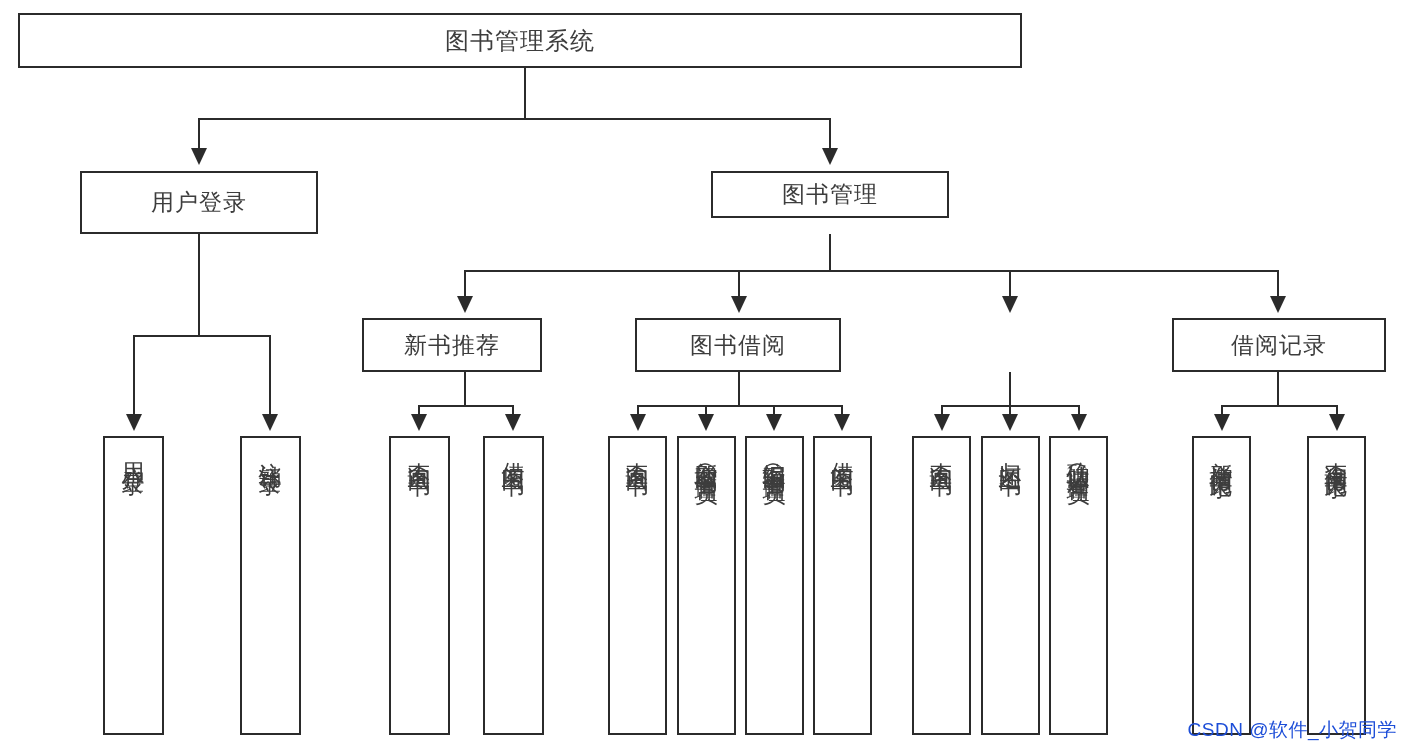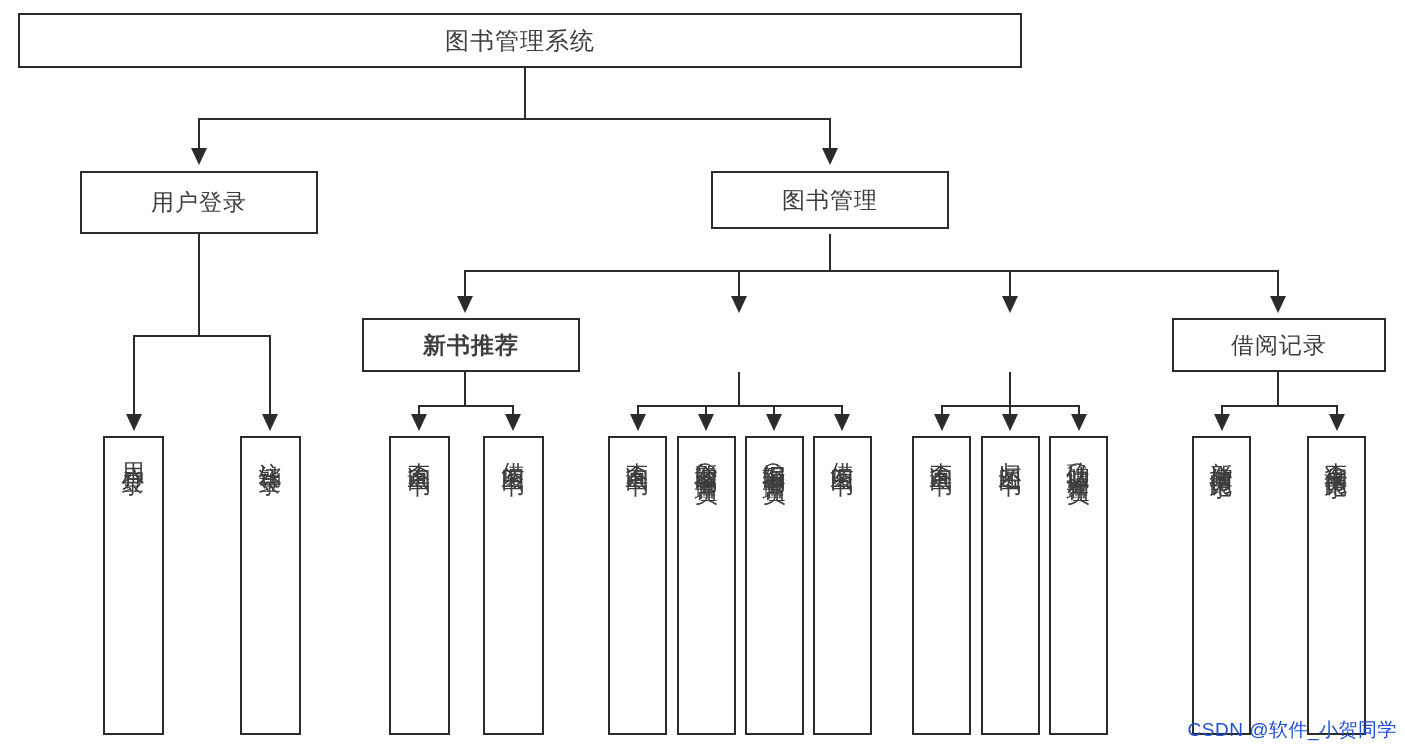--- a/index.html
+++ b/index.html
@@ -102,21 +102,21 @@
   <div class="conn h" style="left:198px; top:118px; width:632px; height:2px;"></div>
   <div class="conn v" style="left:198px; top:118px; width:2px; height:30px;"></div>
   <div class="arrow" style="left:191px; top:148px;"></div>
   <div class="conn v" style="left:829px; top:118px; width:2px; height:30px;"></div>
   <div class="arrow" style="left:822px; top:148px;"></div>
 
   <div class="node branch" style="left:80px; top:171px; width:238px; height:63px;">
     <span class="label">用户登录</span>
   </div>
 
-  <div class="node branch" style="left:711px; top:171px; width:238px; height:58px;">
+  <div class="node branch" style="left:711px; top:171px; width:238px; height:47px;">
     <span class="label">图书管理</span>
   </div>
 
   <div class="conn v" style="left:198px; top:234px; width:2px; height:101px;"></div>
   <div class="conn h" style="left:133px; top:335px; width:138px; height:2px;"></div>
   <div class="conn v" style="left:133px; top:335px; width:2px; height:81px;"></div>
   <div class="arrow" style="left:126px; top:414px;"></div>
   <div class="conn v" style="left:269px; top:335px; width:2px; height:81px;"></div>
   <div class="arrow" style="left:262px; top:414px;"></div>
 
@@ -128,22 +128,25 @@
 
   <div class="conn v" style="left:738px; top:270px; width:2px; height:28px;"></div>
   <div class="arrow" style="left:731px; top:296px;"></div>
 
   <div class="conn v" style="left:1009px; top:270px; width:2px; height:28px;"></div>
   <div class="arrow" style="left:1002px; top:296px;"></div>
 
   <div class="conn v" style="left:1277px; top:270px; width:2px; height:28px;"></div>
   <div class="arrow" style="left:1270px; top:296px;"></div>
 
-  <div class="node branch" style="left:362px; top:318px; width:218px; height:54px;font-weight:bold;">
+  <div class="node branch" style="left:362px; top:318px; width:180px; height:54px;">
     <span class="label">新书推荐</span>
+  </div>
+  <div class="node branch" style="left:635px; top:318px; width:206px; height:54px;">
+    <span class="label">图书借阅</span>
   </div>
   <div class="node branch" style="left:1172px; top:318px; width:214px; height:54px;">
     <span class="label">借阅记录</span>
   </div>
 
   <div class="conn v" style="left:464px; top:372px; width:2px; height:33px;"></div>
   <div class="conn h" style="left:418px; top:405px; width:96px; height:2px;"></div>
   <div class="conn v" style="left:418px; top:405px; width:2px; height:11px;"></div>
   <div class="arrow" style="left:411px; top:414px;"></div>
   <div class="conn v" style="left:512px; top:405px; width:2px; height:11px;"></div>

